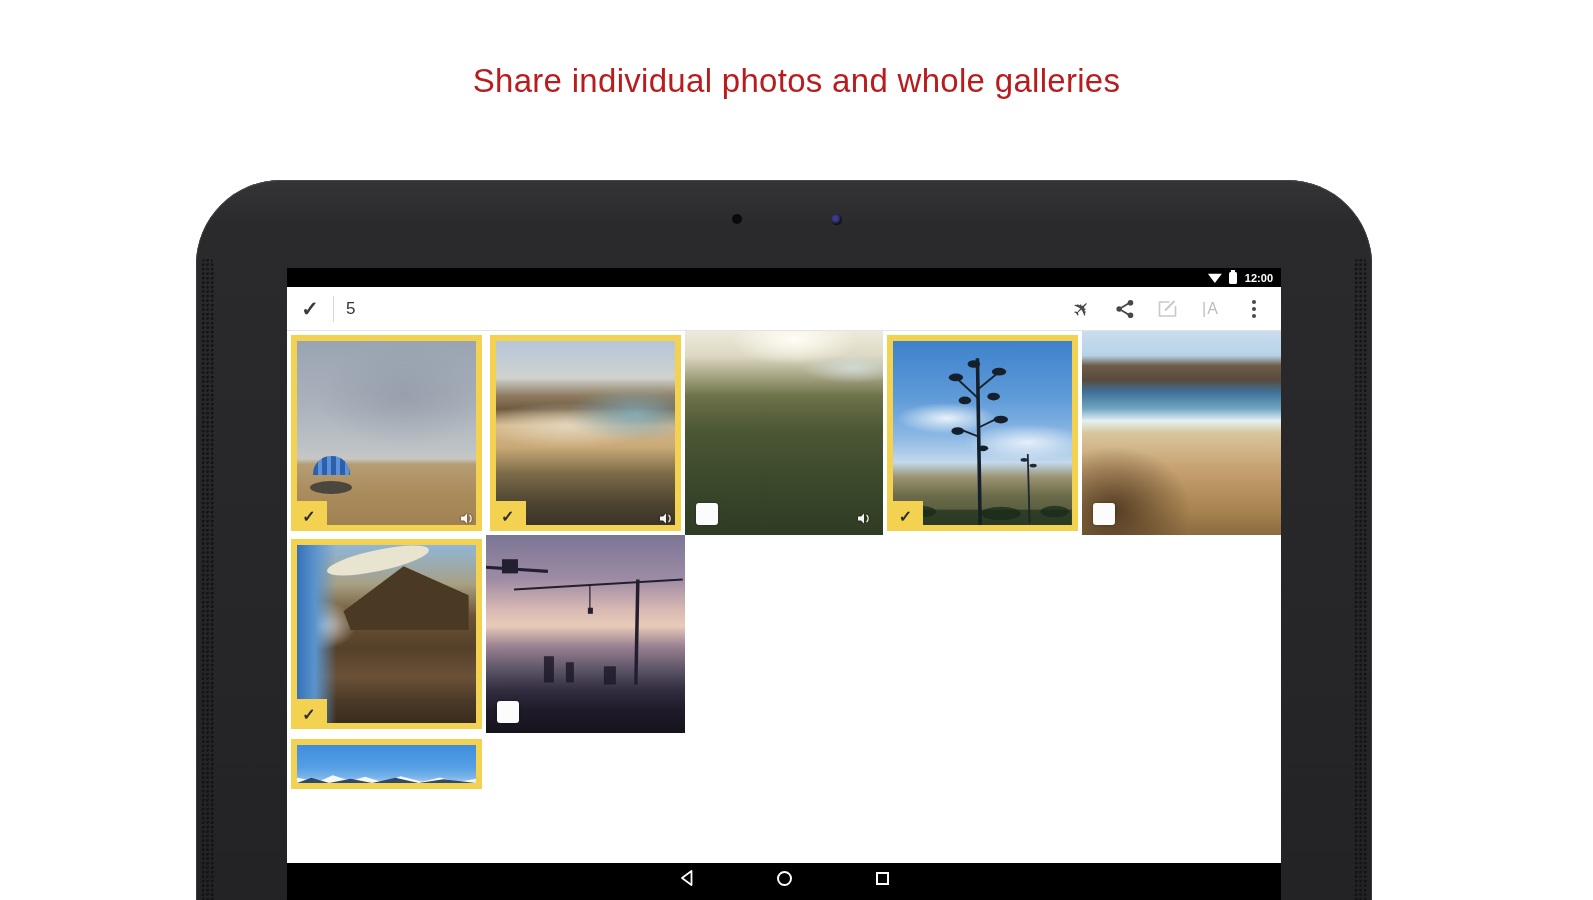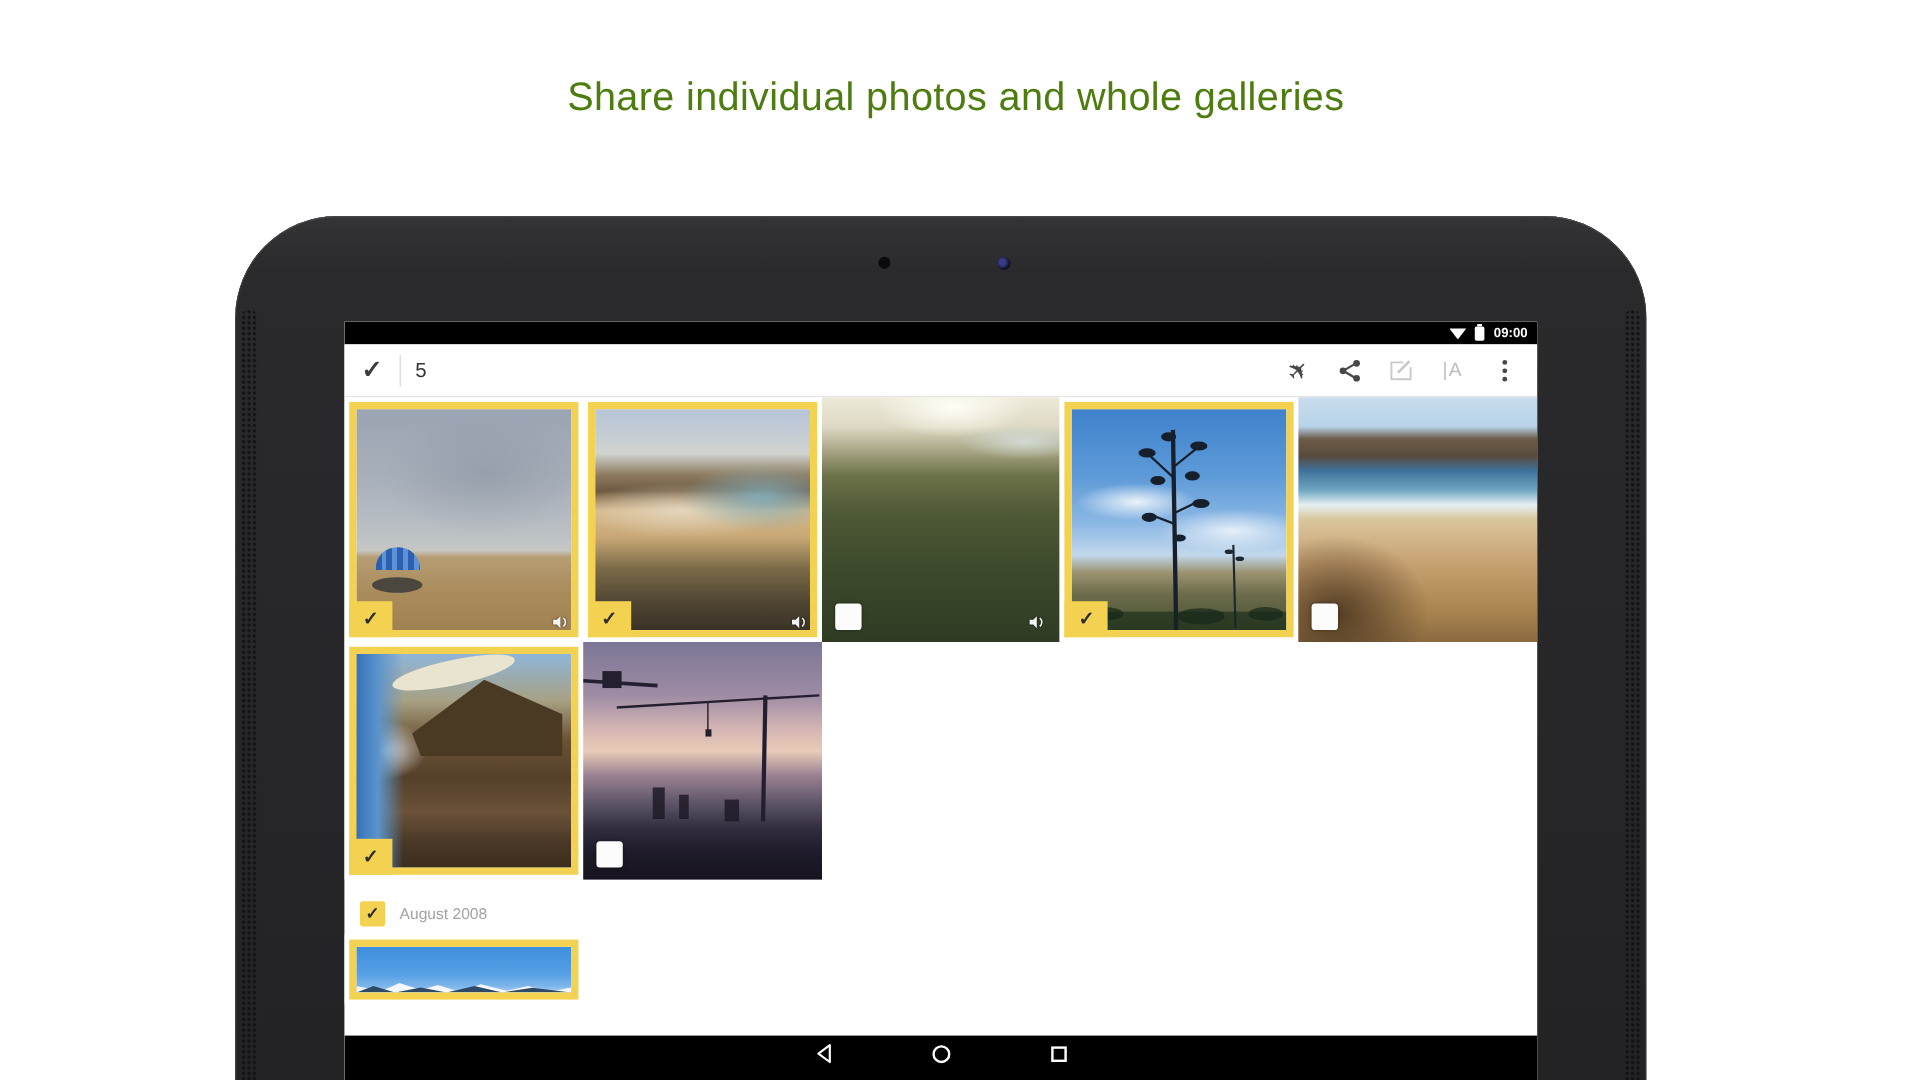--- a/index.html
+++ b/index.html
@@ -1,19 +1,19 @@
 <!DOCTYPE html>
 <html><head>
 <meta charset="utf-8">
 <style>
   * { margin:0; padding:0; box-sizing:border-box; }
   html,body { width:1593px; height:900px; overflow:hidden; background:#fff;
     font-family:"Liberation Sans", sans-serif; }
   .headline { position:absolute; top:62px; left:0; width:100%; text-align:center;
-    font-size:33px; color:#4d7c0f; letter-spacing:.3px; }
+    font-size:33px; color:#b91c1c; letter-spacing:.3px; }
 
   
   .tablet { position:absolute; left:196px; top:180px; width:1176px; height:780px;
     border-radius:85px 85px 40px 40px;
     background:linear-gradient(180deg,#343436 0%,#2a2a2c 6%,#262628 60%,#222224 100%);
     box-shadow:inset 0 1px 0 #48484b, inset 1px 0 0 #38383a, inset -1px 0 0 #38383a; }
   .grille { position:absolute; top:78px; bottom:30px; width:13px;
     background-image:radial-gradient(circle at 2px 2px,#101012 1.3px, transparent 1.6px);
     background-size:4.5px 4.5px; opacity:.85; border-radius:6px; }
   .grille.left  { left:5px; }
@@ -129,21 +129,21 @@
   <div class="grille left"></div>
   <div class="grille right"></div>
   <div class="cam-dot sensor"></div>
   <div class="cam-dot camera"></div>
 
   <div class="screen">
 
     <div class="statusbar">
       <div class="wifi"></div>
       <div class="batt"></div>
-      <div class="time">09:00</div>
+      <div class="time">12:00</div>
     </div>
 
     <div class="actionbar">
       <div class="done-btn">✓</div>
       <div class="ab-divider"></div>
       <div class="sel-count">5</div>
       <div class="ab-actions">
         <div class="ab-icon">
             <span class="plane-glyph">✈</span>
           </div>
@@ -248,24 +248,20 @@
               <rect x="16" y="24" width="16" height="14" fill="#241f30"></rect>
               <rect x="58" y="120" width="10" height="26" fill="rgba(30,26,40,.85)"></rect>
               <rect x="80" y="126" width="8" height="20" fill="rgba(30,26,40,.85)"></rect>
               <rect x="118" y="130" width="12" height="18" fill="rgba(30,26,40,.85)"></rect>
             </svg>
           </div>
           <div class="cb-empty"></div>
         </div>
       </div>
 
-      <div class="sec-head h2">
-        <div class="sec-cb checked"></div>
-        <div class="sec-label">August 2008</div>
-      </div>
 
       <div class="tile sel partial" title="Blue sky over snowy mountain peaks">
         <div class="ph p8"></div>
       </div>
 
     </div>
 
     <div class="navbar">
       <div class="nav-btn">
         <svg width="15" height="18" viewBox="0 0 15 18">

